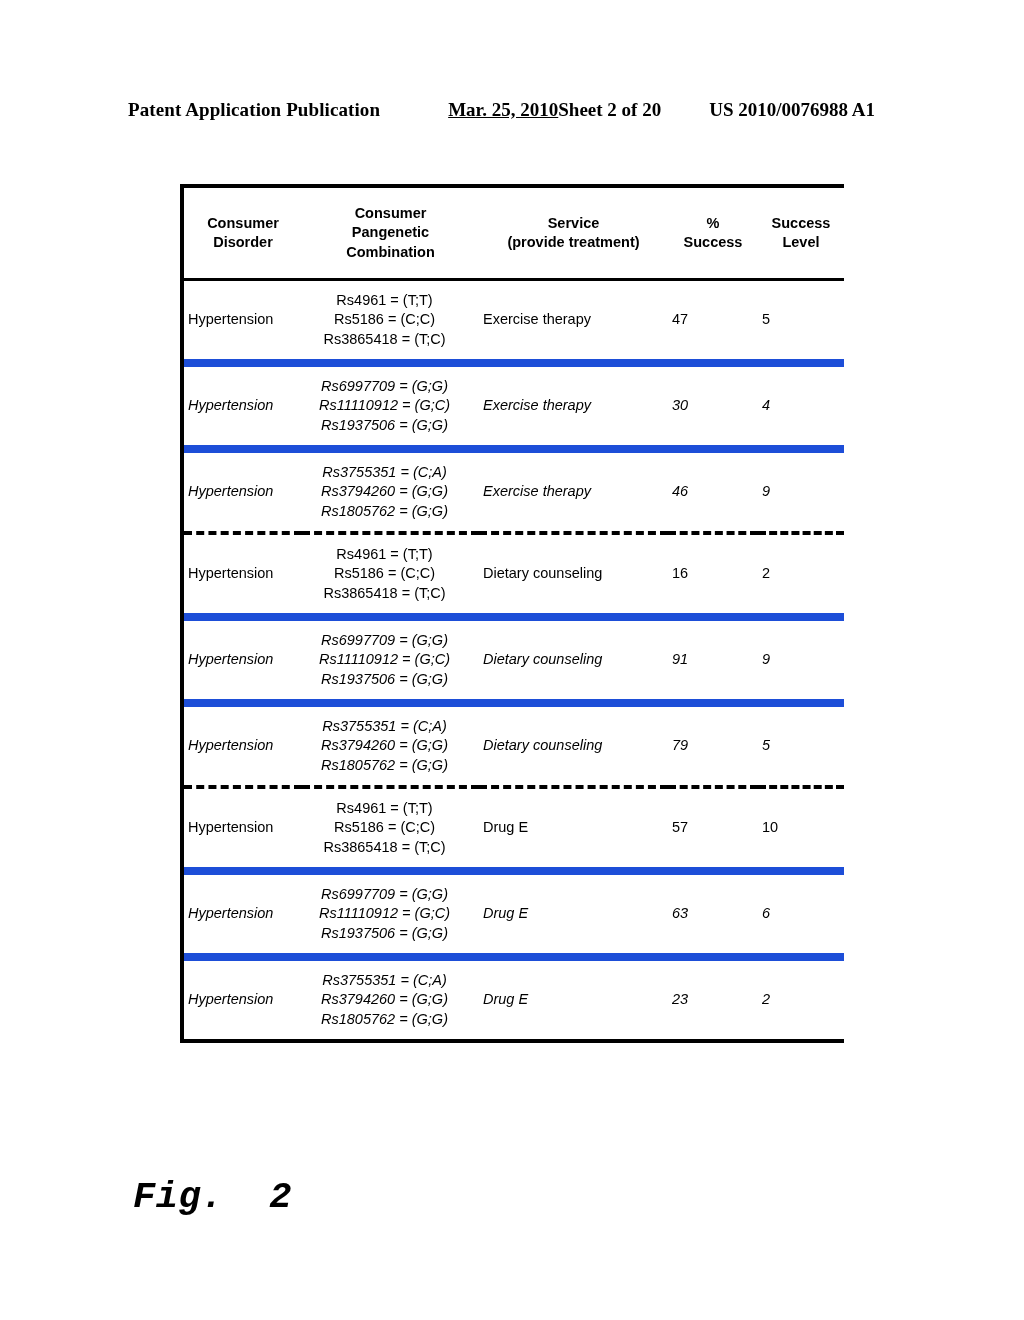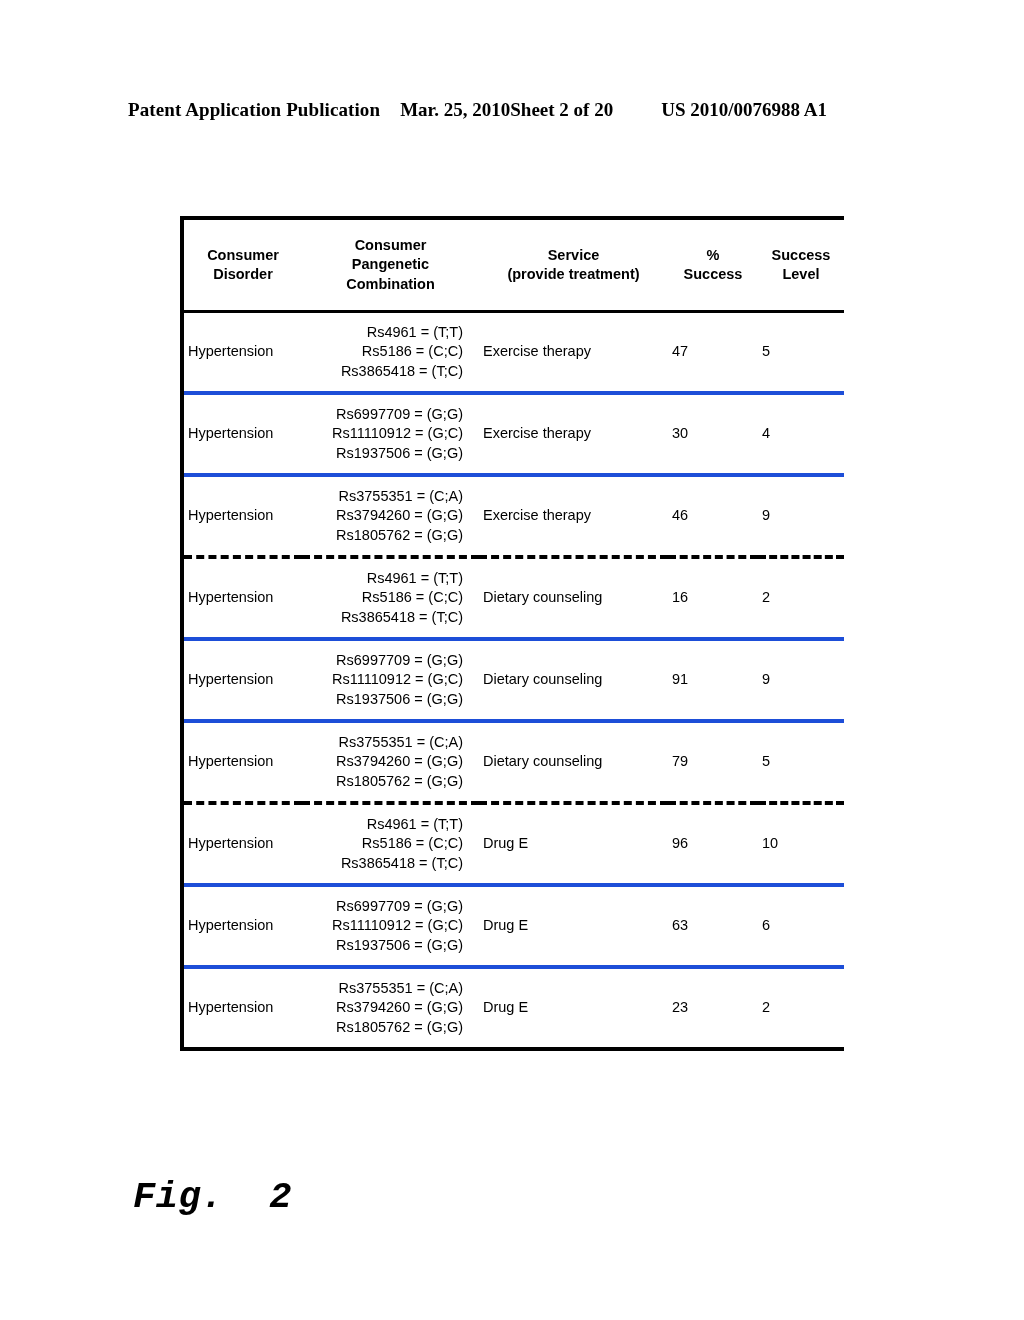--- a/index.html
+++ b/index.html
@@ -23,29 +23,29 @@
     left: 128px;
     width: 768px;
     display: flex;
     align-items: baseline;
     font-family: "Liberation Serif", serif;
     font-weight: bold;
     font-size: 19px;
     white-space: nowrap;
   }
   .page-header .ph-pub   { letter-spacing: 0.1px; }
-  .page-header .ph-date  { margin-left: 20px; }
+  .page-header .ph-date  { margin-left: 68px; text-decoration: underline; }
   .page-header .ph-sheet { }
   .page-header .ph-num   { margin-left: 48px; margin-top: 9px; }
 
   
   .table-wrap {
     position: absolute;
     left: 180px;
-    top: 216px;
+    top: 184px;
     width: 664px;
     border: 4px solid #000;
     box-sizing: border-box;
     background: #fff;
   }
   table.patent-table {
     border-collapse: collapse;
     width: 100%;
     table-layout: fixed;
   }
@@ -85,27 +85,28 @@
 
   
   tr.data-row td {
     height: 72px;
     font-size: 14.5px;
     line-height: 1.33;
     text-align: left;
     padding: 3px 4px;
   }
   tr.data-row td.cell-combo {
-    text-align: right;
+    text-align: center;
     padding-right: 16px;
     white-space: pre-line;
   }
   
   tr.data-row.sep-thin td {
-    border-top: 4px solid #1d4ed8;
+    border-top: 8px solid #1d4ed8;
+    font-style: italic;
   }
   
   tr.data-row.sep-dashed td {
     border-top: 4px dashed #000;
   }
 
   
   .fig-caption {
     position: absolute;
     left: 133px;
@@ -206,21 +207,21 @@
           <td class="cell-service">Dietary counseling</td>
           <td class="cell-pct">79</td>
           <td class="cell-level">5</td>
         </tr>
         <tr class="data-row sep-dashed">
           <td class="cell-disorder">Hypertension</td>
           <td class="cell-combo" style="white-space: pre-line;">Rs4961 = (T;T)
 Rs5186 = (C;C)
 Rs3865418 = (T;C)</td>
           <td class="cell-service">Drug E</td>
-          <td class="cell-pct">96</td>
+          <td class="cell-pct">57</td>
           <td class="cell-level">10</td>
         </tr>
         <tr class="data-row sep-thin">
           <td class="cell-disorder">Hypertension</td>
           <td class="cell-combo" style="white-space: pre-line;">Rs6997709 = (G;G)
 Rs11110912 = (G;C)
 Rs1937506 = (G;G)</td>
           <td class="cell-service">Drug E</td>
           <td class="cell-pct">63</td>
           <td class="cell-level">6</td>

